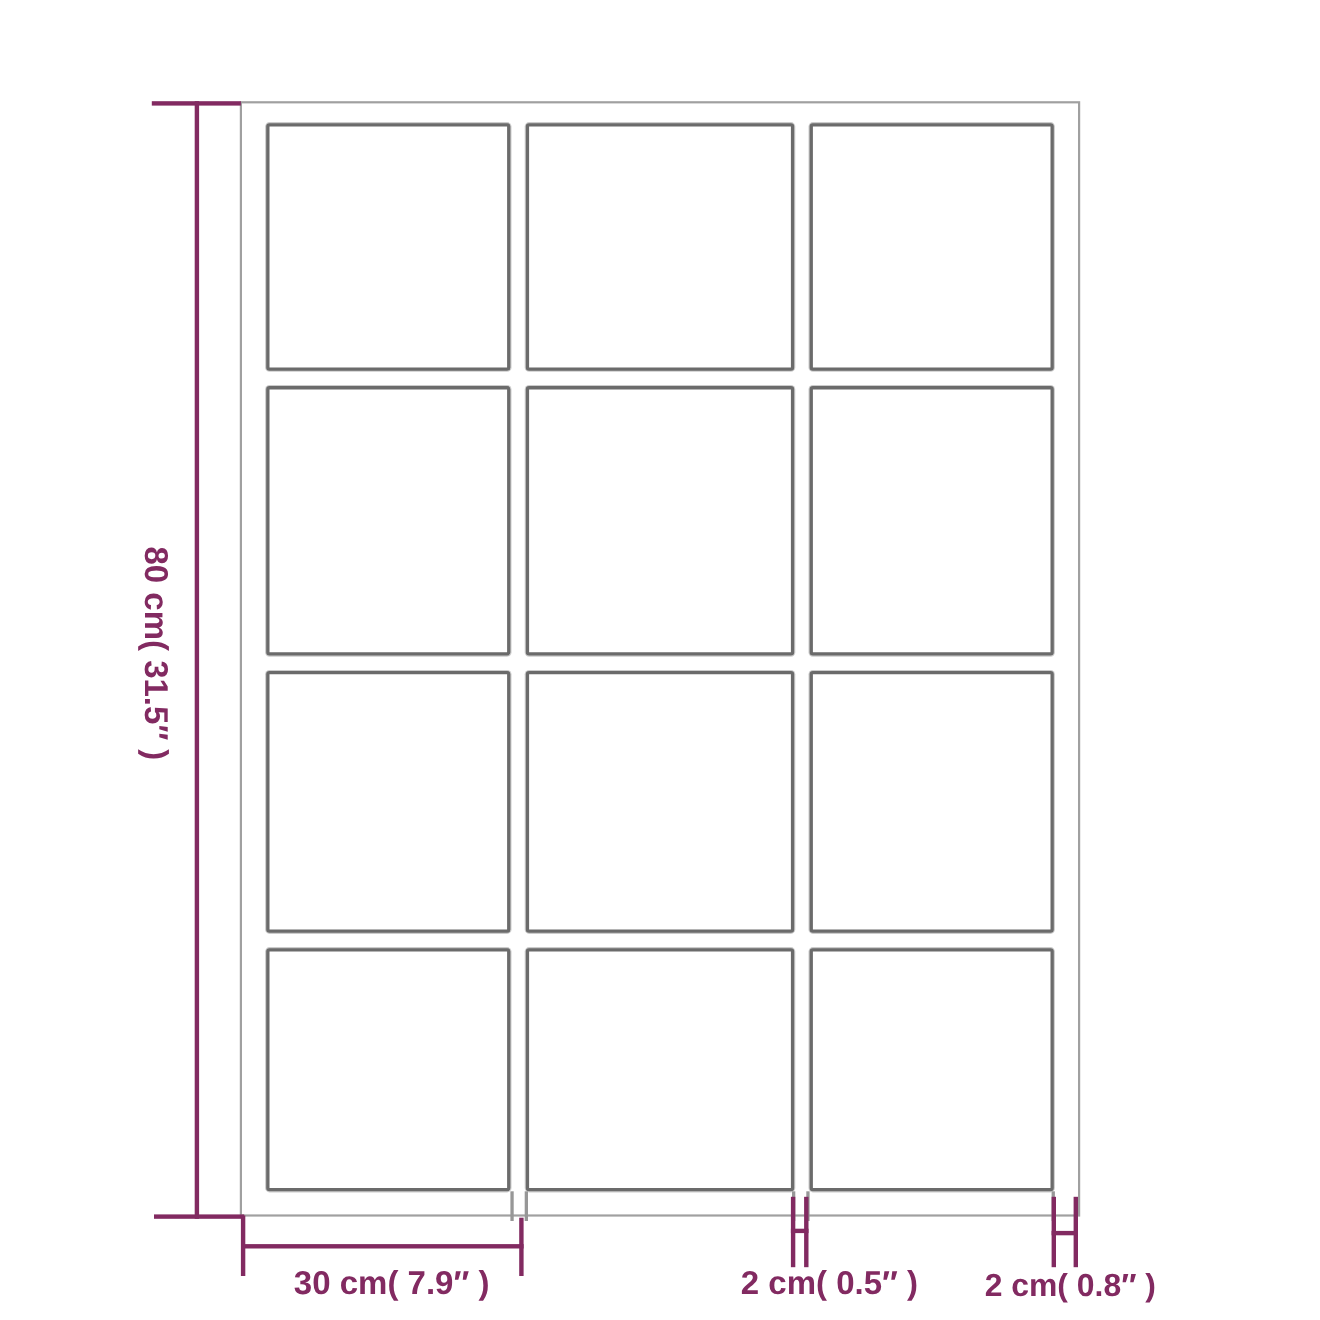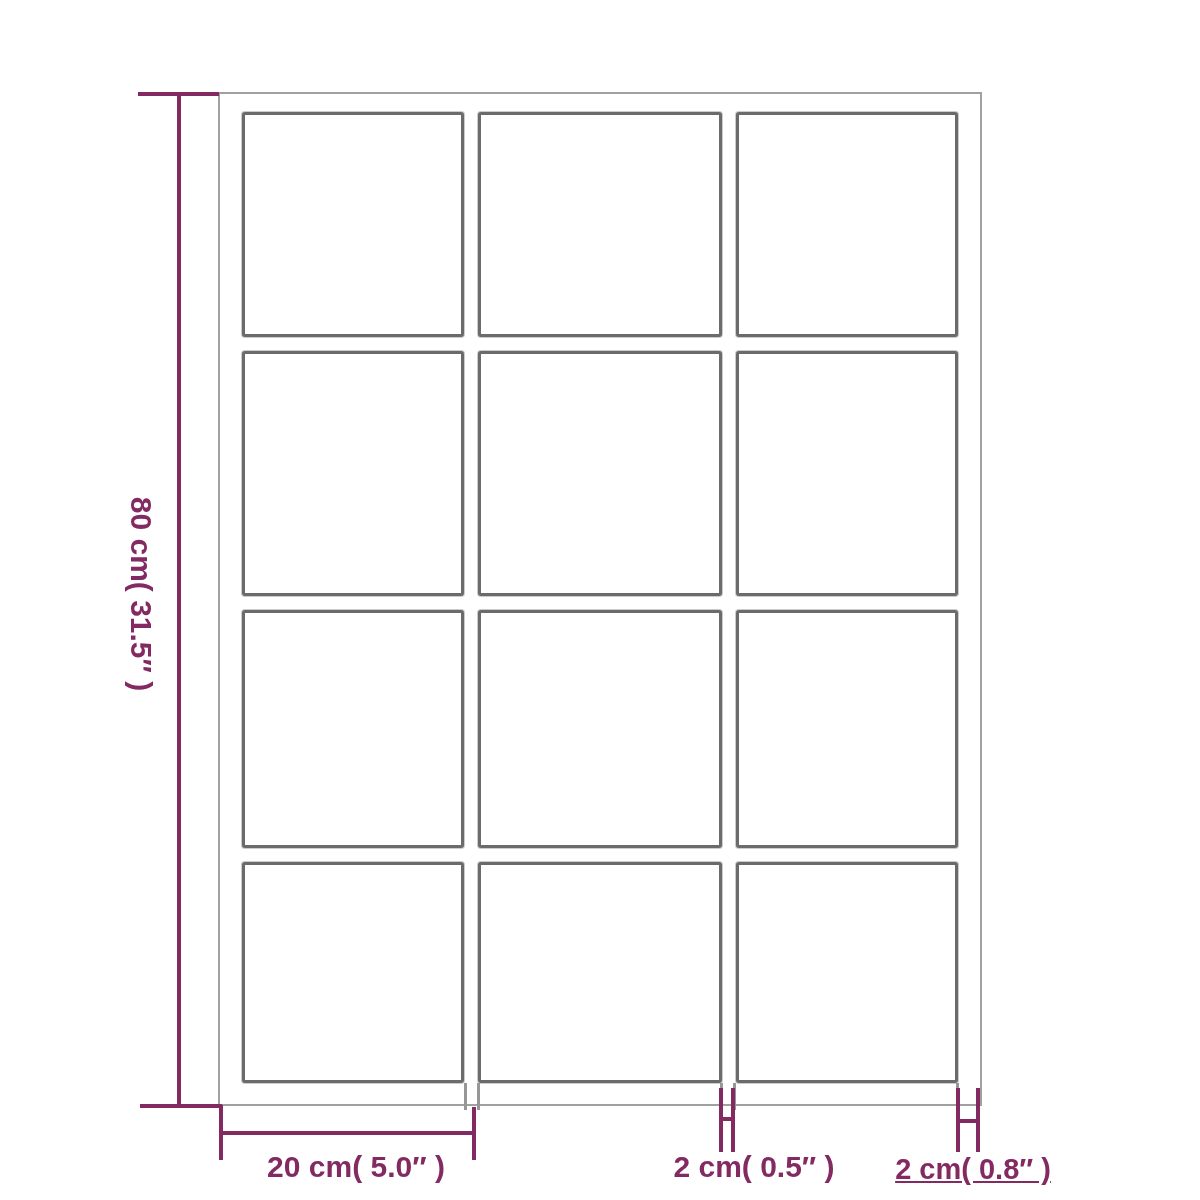--- a/index.html
+++ b/index.html
@@ -98,25 +98,25 @@
   <div class="ext" style="left:956px; top:1083px; width:3px; height:27px;"></div>
 
   <div class="dim" style="left:177px; top:92px; width:4px; height:1016px;"></div>
   <div class="dim" style="left:138px; top:92px; width:81px; height:4px;"></div>
   <div class="dim" style="left:140px; top:1104px; width:82px; height:4px;"></div>
   <div class="dim-label rotated" style="left:141px; top:594px;">80 cm( 31.5″ )</div>
 
   <div class="dim" style="left:221px; top:1131px; width:255px; height:4px;"></div>
   <div class="dim" style="left:219px; top:1105px; width:4px; height:55px;"></div>
   <div class="dim" style="left:472px; top:1107px; width:4px; height:53px;"></div>
-  <div class="dim-label" style="left:356px; top:1150px;">20 cm( 5.0″ )</div>
+  <div class="dim-label" style="left:356px; top:1150px;">30 cm( 7.9″ )</div>
 
   <div class="dim" style="left:719px; top:1088px; width:4px; height:64px;"></div>
   <div class="dim" style="left:731px; top:1088px; width:4px; height:64px;"></div>
   <div class="dim" style="left:719px; top:1117px; width:16px; height:4px;"></div>
   <div class="dim-label" style="left:754px; top:1150px;">2 cm( 0.5″ )</div>
 
   <div class="dim" style="left:956px; top:1088px; width:4px; height:64px;"></div>
   <div class="dim" style="left:976px; top:1088px; width:4px; height:64px;"></div>
   <div class="dim" style="left:956px; top:1119px; width:24px; height:4px;"></div>
-  <div class="dim-label small" style="left:973px; top:1153px;text-decoration:underline;">2 cm( 0.8″ )</div>
+  <div class="dim-label small" style="left:973px; top:1153px;">2 cm( 0.8″ )</div>
 
 </div>
 
 </body></html>

